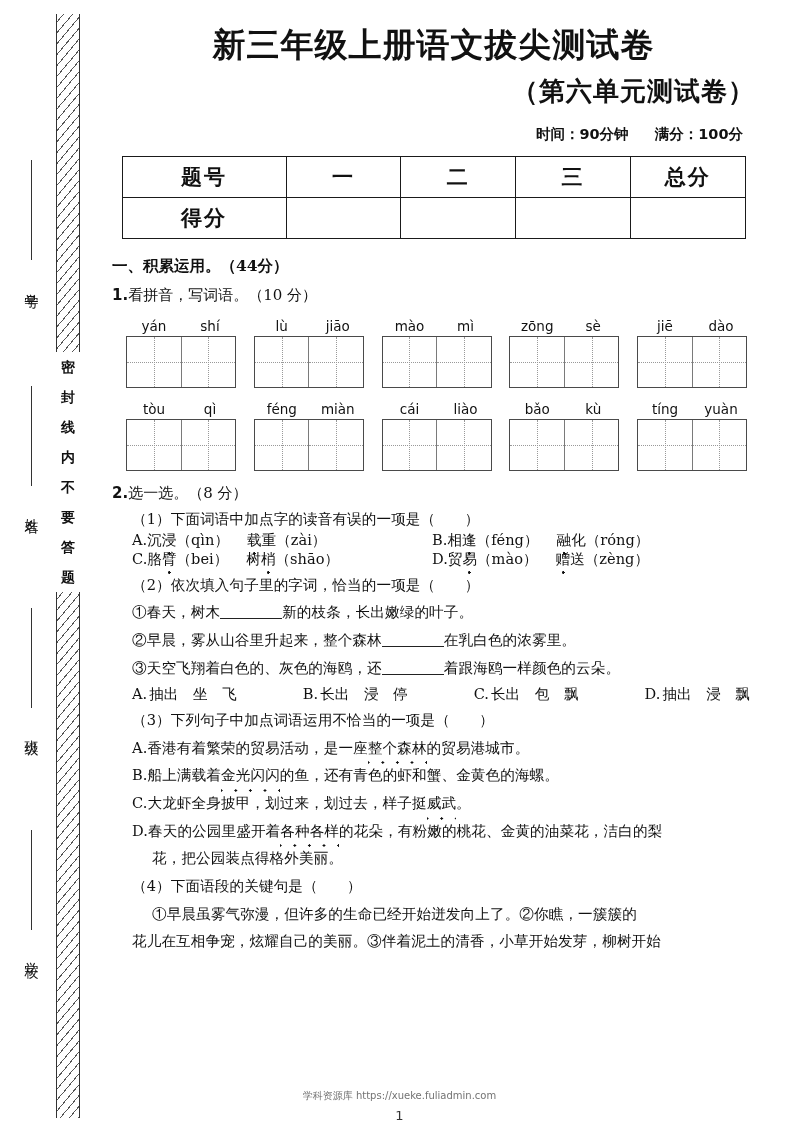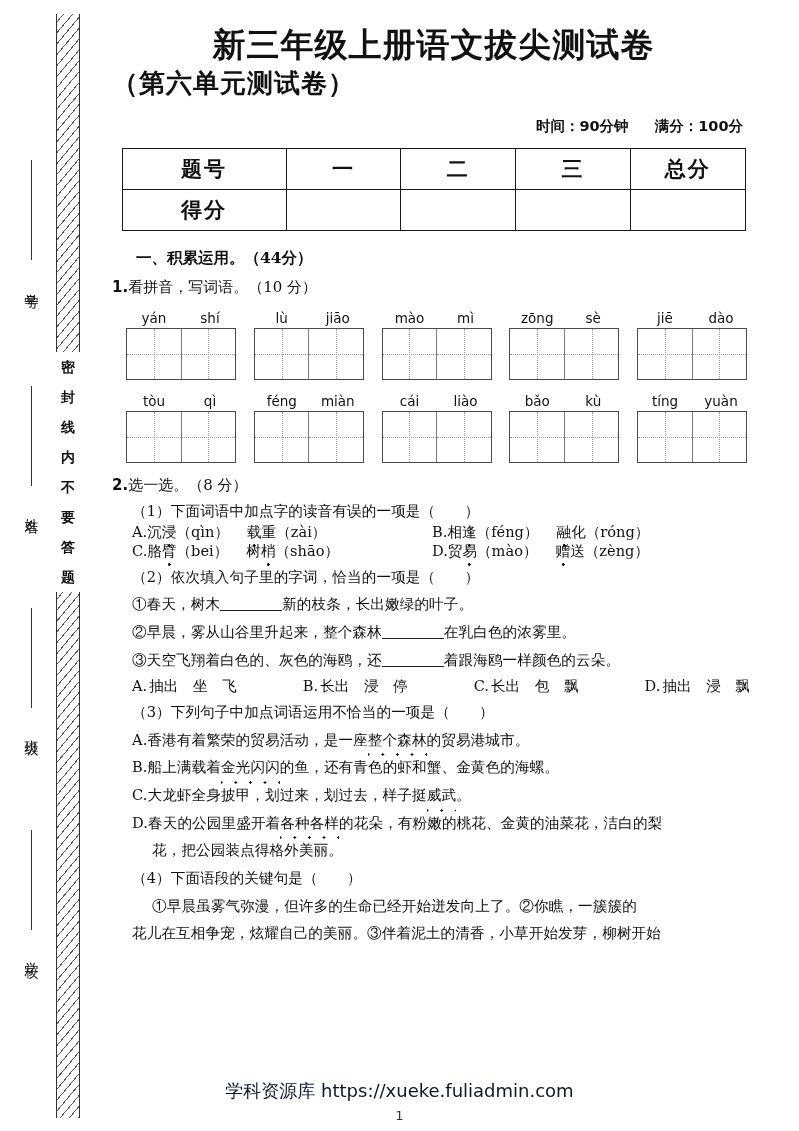--- a/index.html
+++ b/index.html
@@ -77,24 +77,24 @@
   .title-main {
     text-align: center;
     font-size: 33px;
     font-weight: bold;
     letter-spacing: 1px;
     margin-top: 26px;
     line-height: 1.15;
     font-family: "DejaVu Sans", "Liberation Sans", sans-serif;
   }
   .title-sub {
-    text-align: left;
+    text-align: right;
     font-size: 26px;
     font-weight: bold;
-    margin-top: 2px;
+    margin-top: 10px;
     letter-spacing: 1px;
   }
   .meta-line {
     text-align: right;
     font-size: 14.5px;
     margin-top: 16px;
     padding-right: 12px;
     font-weight: 700;
   }
   .meta-line .gap { display: inline-block; width: 16px; }
@@ -117,21 +117,20 @@
   }
   .score-table td.head-col { width: 164px; }
 
   
   .sec-head {
     font-size: 15.5px;
     font-weight: bold;
     margin-top: 17px;
     font-family: "DejaVu Serif", "Liberation Serif", serif;
     letter-spacing: 0px;
-    margin-left: 24px;
   }
   .q-head {
     font-size: 15px;
     margin-top: 9px;
     font-family: "DejaVu Serif", "Liberation Serif", serif;
   }
   .q-head .qnum { font-weight: bold; font-family: "DejaVu Sans", sans-serif; }
 
   
   .pinyin-row {
@@ -234,22 +233,22 @@
   .choice-line .c { margin-right: 26px; }
   .choice-line .c span.lbl { margin-right: 2px; }
   .sp { display: inline-block; width: 18px; }
 
   
   .watermark {
     position: absolute;
     left: 0; right: 0;
     bottom: 28px;
     text-align: center;
-    font-size: 18px;
-    color: #0f172a;
+    font-size: 10px;
+    color: #737373;
     font-family: "DejaVu Sans", "Liberation Sans", sans-serif;
   }
   .pagenum {
     position: absolute;
     left: 0; right: 0;
     bottom: 8px;
     text-align: center;
     font-size: 13px;
     color: #333;
     font-family: "DejaVu Sans", "Liberation Sans", sans-serif;

